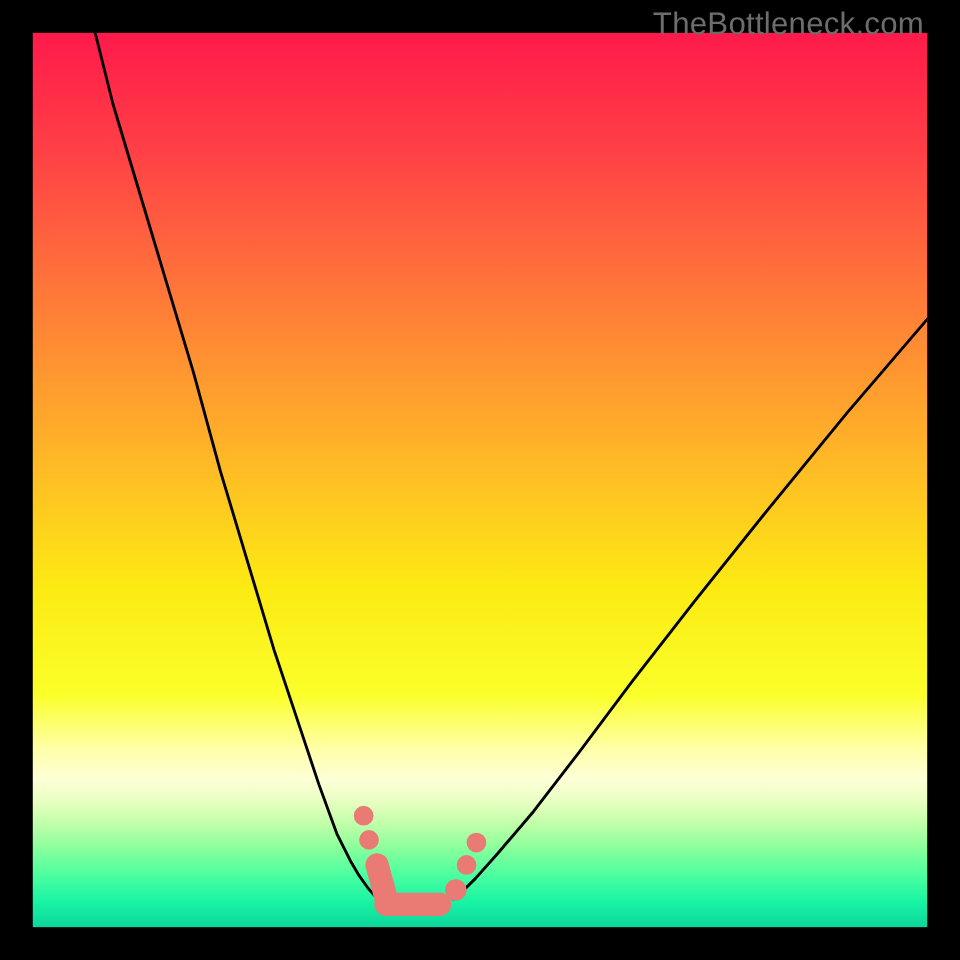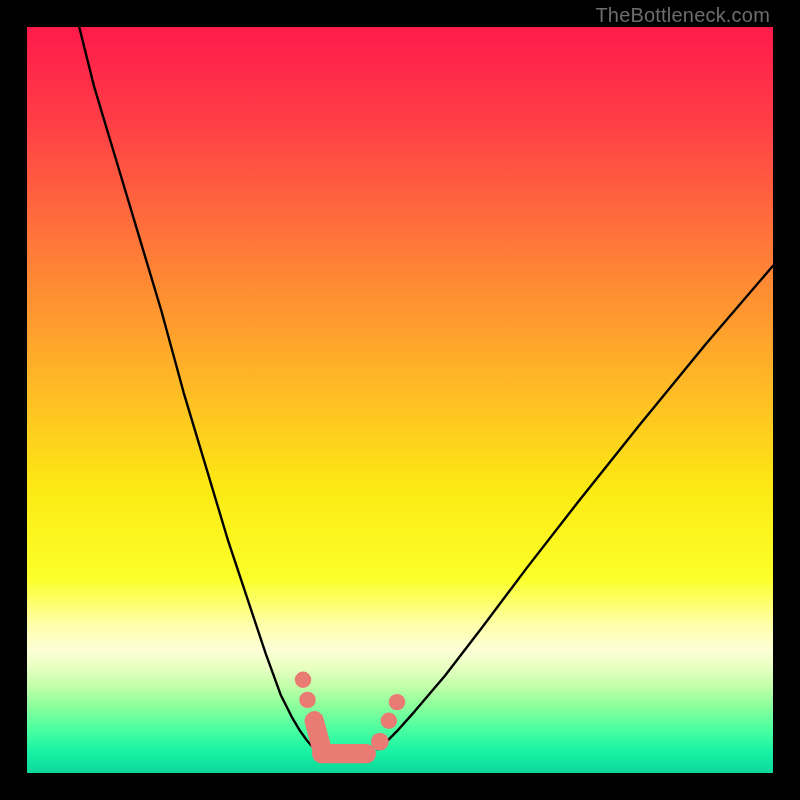--- a/index.html
+++ b/index.html
@@ -21,21 +21,21 @@
     left: 27px;
     top: 27px;
     width: 746px;
     height: 746px;
     overflow: hidden;
   }
   .watermark {
     position: absolute;
     top: 4px;
     right: 30px;
-    font-size: 20px;
+    font-size: 26px;
     font-weight: 500;
     color: #6d6d6d;
     letter-spacing: 0.2px;
   }
   svg { display: block; }
 </style>
 </head>
 <body>
 
 <div class="frame">

